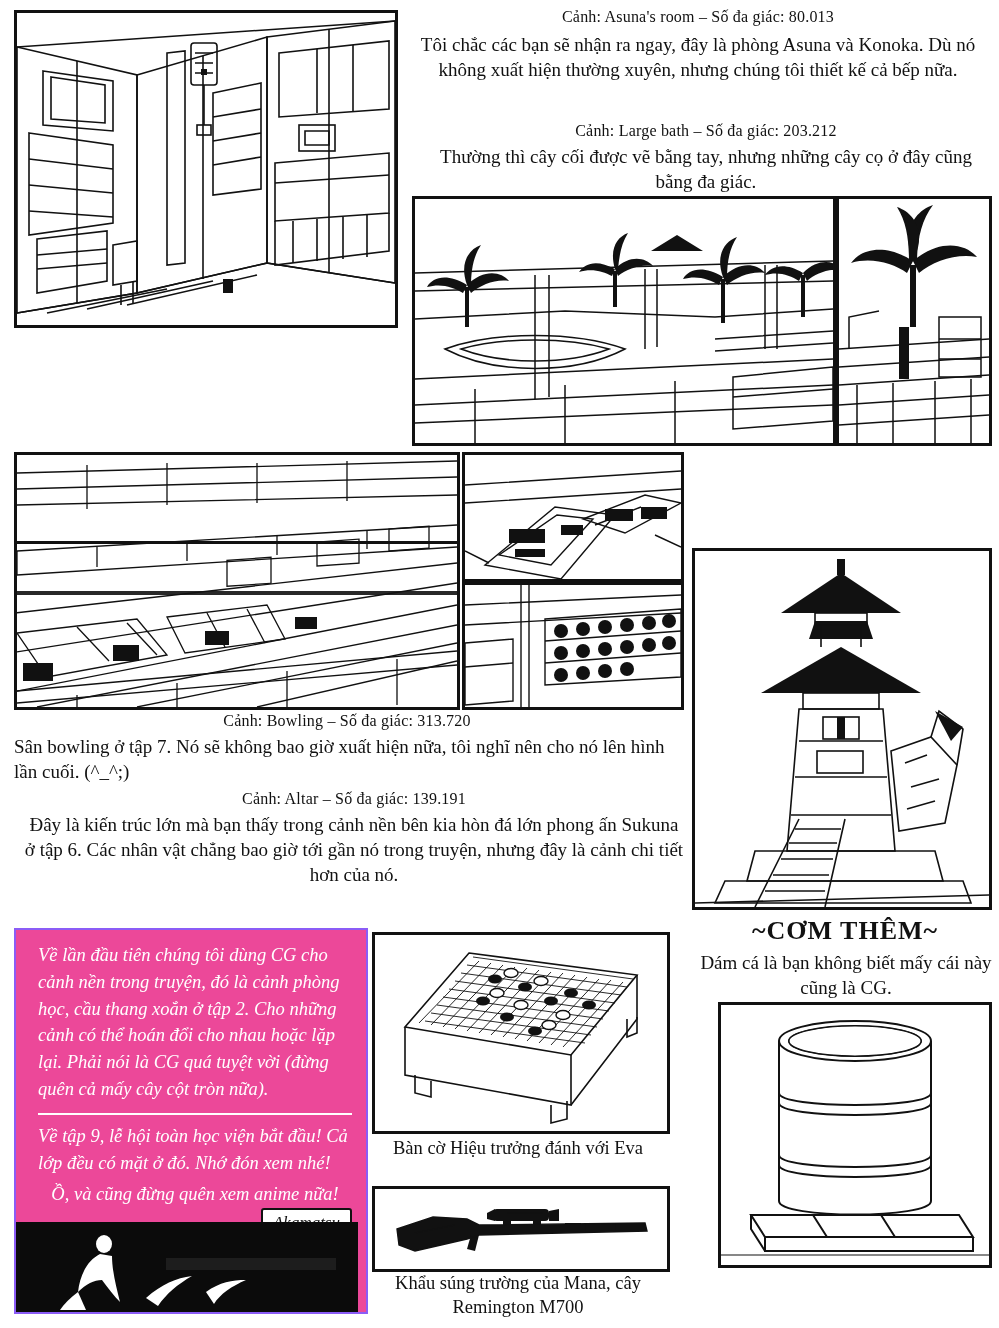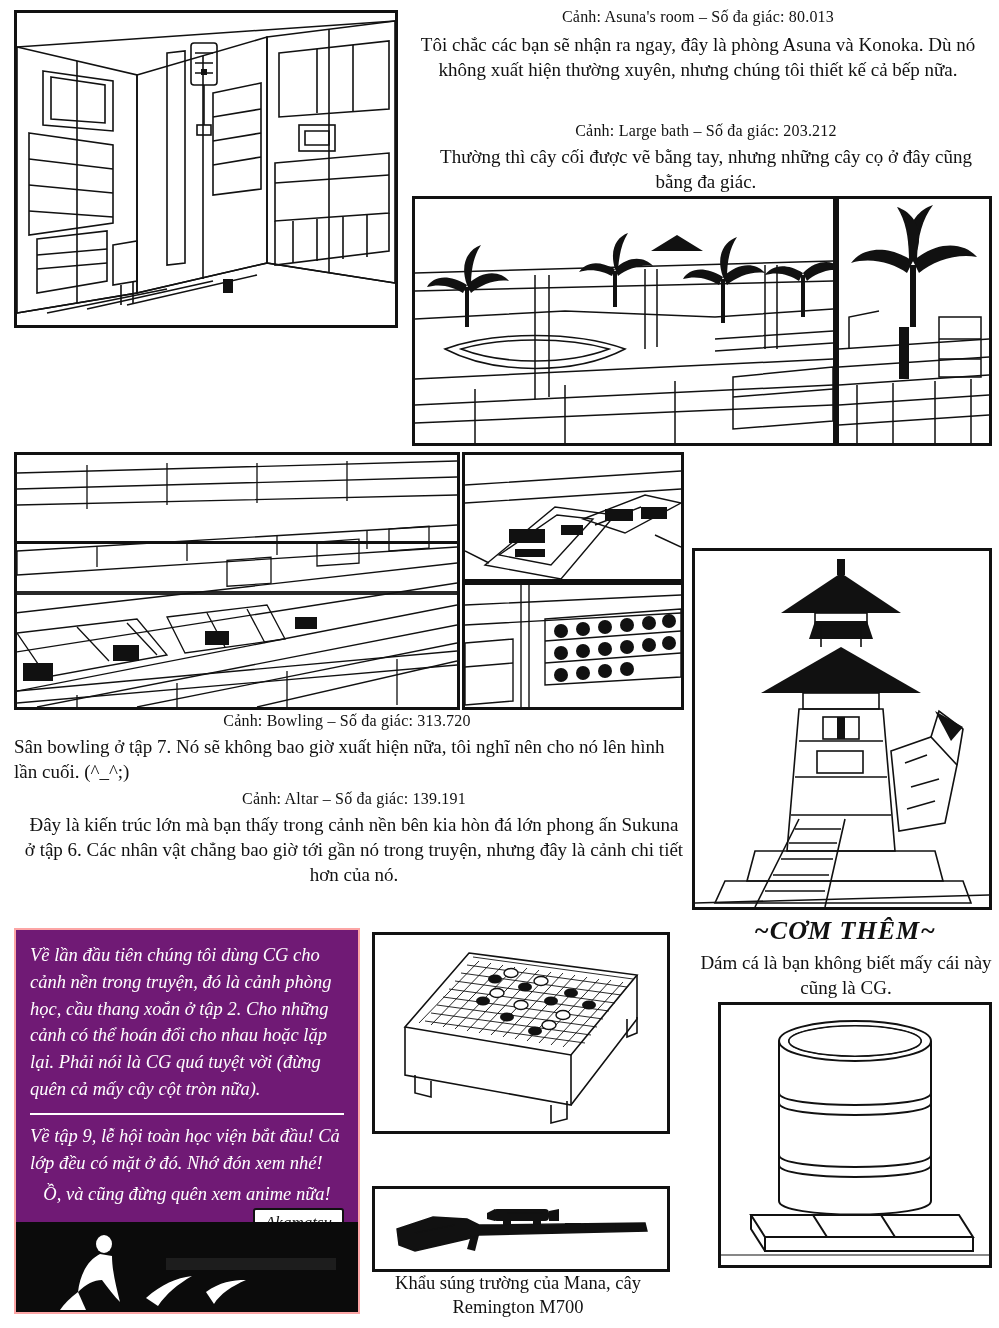--- a/index.html
+++ b/index.html
@@ -9,30 +9,30 @@
   
   .panel{position:absolute;border:3px solid #111;background:#fff;overflow:hidden;}
 
   
   .cap{position:absolute;}
   .cap .hd{font-size:16px;letter-spacing:.2px;white-space:nowrap;}
   .cap .bd{font-size:19px;line-height:1.32;}
   .center{text-align:center;}
 
   
-  .darkbox{position:absolute;background:#701a75;color:#fff;border:2px solid #fca5a5;}
+  .darkbox{position:absolute;background:#ec4899;color:#fff;border:2px solid #8b5cf6;padding-left:8px;}
   .darkbox .t{font-size:18.5px;line-height:1.45;font-style:italic;}
   .hr{height:2px;background:#fff;margin:10px 0 8px 0;}
   .sig{position:absolute;right:14px;bottom:74px;background:#fff;color:#111;
        border:2px solid #111;border-radius:3px;padding:3px 10px;font-size:17px;font-style:italic;}
 
   
   .subcap{position:absolute;text-align:center;font-size:18.5px;line-height:1.3;}
 
-  .bonus{position:absolute;text-align:center;font-weight:bold;font-style:italic;
+  .bonus{position:absolute;text-align:center;font-weight:bold;
          font-size:26px;letter-spacing:1px;}
 
   
   svg{display:block;width:100%;height:100%;}
   .ln{stroke:#111;fill:none;}
   .fl{fill:#111;}
 </style>
 </head>
 <body>
 
@@ -401,20 +401,23 @@
         <ellipse cx="136" cy="38" rx="7" ry="4.5" fill="#fff"></ellipse>
         <ellipse cx="166" cy="46" rx="7" ry="4.5" fill="#fff"></ellipse>
         <ellipse cx="122" cy="58" rx="7" ry="4.5" fill="#fff"></ellipse>
         <ellipse cx="188" cy="80" rx="7" ry="4.5" fill="#fff"></ellipse>
         <ellipse cx="146" cy="70" rx="7" ry="4.5" fill="#fff"></ellipse>
         <ellipse cx="174" cy="90" rx="7" ry="4.5" fill="#fff"></ellipse>
       </g>
     </svg>
   </div>
 
+  <div class="subcap" style="left:372px;top:1136px;width:292px;">
+    <span>Bàn cờ Hiệu trưởng đánh với Eva</span>
+  </div>
 
   <div class="panel" style="left:372px;top:1186px;width:292px;height:80px;">
     <svg viewBox="0 0 292 80" preserveAspectRatio="none">
       <rect width="292" height="80" fill="#fff"></rect>
       <g class="fl">
         <path d="M22 40 L58 28 L92 30 L104 36 L270 34 L272 42 L104 46 L92 50 L66 56 L40 62 L24 56 Z"></path>
         <rect x="118" y="20" width="56" height="12" rx="4"></rect>
         <path d="M112 24 L120 20 L120 32 L112 30 Z"></path>
         <path d="M174 22 L184 20 L184 32 L174 32 Z"></path>
         <rect x="128" y="32" width="8" height="6"></rect>

